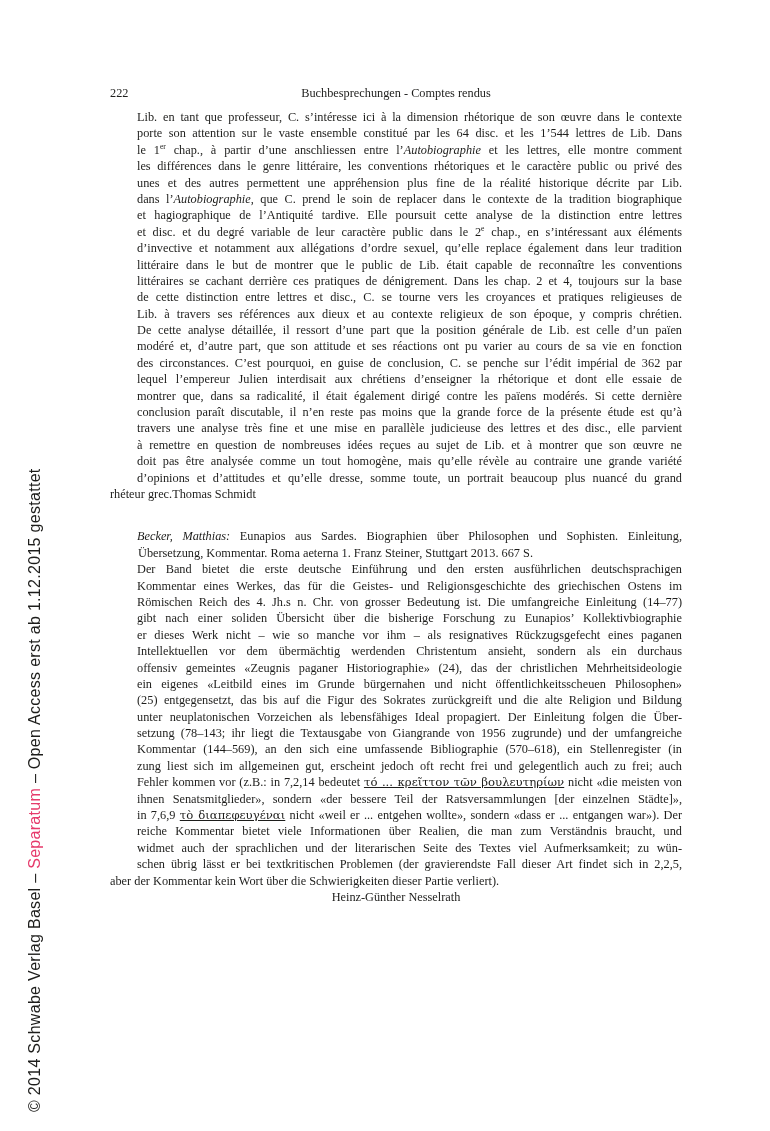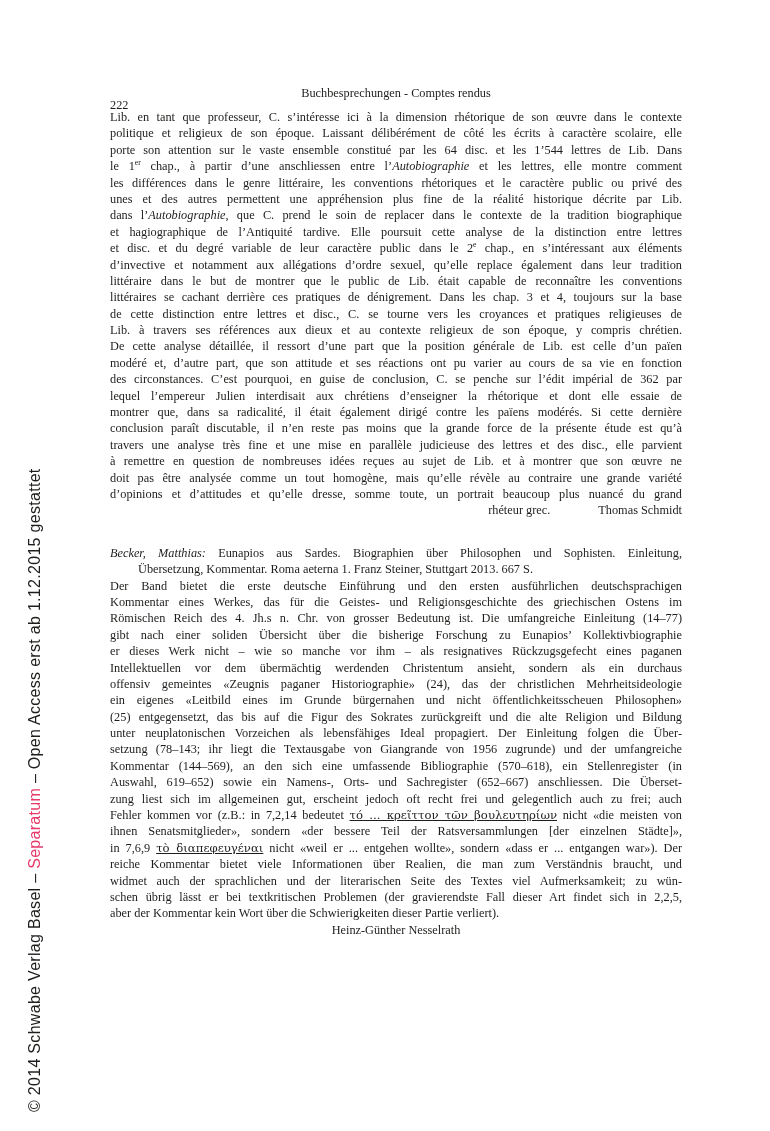--- a/index.html
+++ b/index.html
@@ -15,60 +15,59 @@
     white-space:nowrap;
     font-family:"Liberation Sans","DejaVu Sans",sans-serif;
     font-size:16px; letter-spacing:0.3px; color:#1d1d1b;
   }
   
   .content {
     position:absolute; left:110px; top:85px; width:572px;
     font-size:12.3px; line-height:16.4px;
   }
   .page-header { position:relative; height:16px; margin-bottom:8px; }
-  .page-number { position:absolute; left:0; top:12px; }
+  .page-number { position:absolute; left:0; top:0; }
   .header-title { text-align:center; }
   .line {
     text-align:justify; text-align-last:justify; text-justify:inter-word;
-    white-space:nowrap; height:16.4px;
+    white-space:nowrap; height:16.4px;margin-left:27px;
   }
   .line sup { font-size:0.62em; vertical-align:super; line-height:0; }
   .line i { font-style:italic; }
   .line b { font-weight:normal; }
   .g { font-family:"DejaVu Serif",serif; font-size:0.95em;text-decoration:underline; }
-  .final-line { display:flex; justify-content:flex-end; height:16.4px;gap:48px; }
+  .final-line { display:flex; justify-content:flex-start; height:16.4px; }
   .signature-line { text-align:center; height:16.4px; }
   .review-heading { margin-top:26px; }
   .heading-line2 { padding-left:28px; height:16.4px; white-space:nowrap; }
 </style>
 </head>
 <body>
 
 <div class="spine"><span>© 2014 Schwabe Verlag Basel – </span><span class="separatum" style="color: rgb(230, 58, 107);">Separatum</span><span> – Open Access erst ab 1.12.2015 gestattet</span></div>
 
 <div class="content">
 
   <div class="page-header">
     <span class="page-number">222</span>
     <div class="header-title">Buchbesprechungen - Comptes rendus</div>
   </div>
 
   <div>
       <div class="line"><span>Lib. en tant que professeur, C. s’intéresse ici à la dimension rhétorique de son œuvre dans le contexte</span></div>
-      <div class="line"><span>politique et religieux de son époque. Laissant délibérément de côté les écrits à caractère scolaire, elle</span></div>
       <div class="line"><span>porte son attention sur le vaste ensemble constitué par les 64 disc. et les 1’544 lettres de Lib. Dans</span></div>
       <div class="line"><span>le 1</span><sup>er</sup><span> chap., à partir d’une anschliessen entre l’</span><i>Autobiographie</i><span> et les lettres, elle montre comment</span></div>
       <div class="line"><span>les différences dans le genre littéraire, les conventions rhétoriques et le caractère public ou privé des</span></div>
       <div class="line"><span>unes et des autres permettent une appréhension plus fine de la réalité historique décrite par Lib.</span></div>
       <div class="line"><span>dans l’</span><i>Autobiographie</i><span>, que C. prend le soin de replacer dans le contexte de la tradition biographique</span></div>
       <div class="line"><span>et hagiographique de l’Antiquité tardive. Elle poursuit cette analyse de la distinction entre lettres</span></div>
       <div class="line"><span>et disc. et du degré variable de leur caractère public dans le 2</span><sup>e</sup><span> chap., en s’intéressant aux éléments</span></div>
       <div class="line"><span>d’invective et notamment aux allégations d’ordre sexuel, qu’elle replace également dans leur tradition</span></div>
       <div class="line"><span>littéraire dans le but de montrer que le public de Lib. était capable de reconnaître les conventions</span></div>
-      <div class="line"><span>littéraires se cachant derrière ces pratiques de dénigrement. Dans les chap. 3 et 4, toujours sur la base</span></div>
+      <div class="line"><span>littéraires se cachant derrière ces pratiques de dénigrement. Dans les chap. 2 et 4, toujours sur la base</span></div>
       <div class="line"><span>de cette distinction entre lettres et disc., C. se tourne vers les croyances et pratiques religieuses de</span></div>
       <div class="line"><span>Lib. à travers ses références aux dieux et au contexte religieux de son époque, y compris chrétien.</span></div>
       <div class="line"><span>De cette analyse détaillée, il ressort d’une part que la position générale de Lib. est celle d’un païen</span></div>
       <div class="line"><span>modéré et, d’autre part, que son attitude et ses réactions ont pu varier au cours de sa vie en fonction</span></div>
       <div class="line"><span>des circonstances. C’est pourquoi, en guise de conclusion, C. se penche sur l’édit impérial de 362 par</span></div>
       <div class="line"><span>lequel l’empereur Julien interdisait aux chrétiens d’enseigner la rhétorique et dont elle essaie de</span></div>
       <div class="line"><span>montrer que, dans sa radicalité, il était également dirigé contre les païens modérés. Si cette dernière</span></div>
       <div class="line"><span>conclusion paraît discutable, il n’en reste pas moins que la grande force de la présente étude est qu’à</span></div>
       <div class="line"><span>travers une analyse très fine et une mise en parallèle judicieuse des lettres et des disc., elle parvient</span></div>
       <div class="line"><span>à remettre en question de nombreuses idées reçues au sujet de Lib. et à montrer que son œuvre ne</span></div>
@@ -91,21 +90,20 @@
       <div class="line"><span>Römischen Reich des 4. Jh.s n. Chr. von grosser Bedeutung ist. Die umfangreiche Einleitung (14–77)</span></div>
       <div class="line"><span>gibt nach einer soliden Übersicht über die bisherige Forschung zu Eunapios’ Kollektivbiographie</span></div>
       <div class="line"><span>er dieses Werk nicht – wie so manche vor ihm – als resignatives Rückzugsgefecht eines paganen</span></div>
       <div class="line"><span>Intellektuellen vor dem übermächtig werdenden Christentum ansieht, sondern als ein durchaus</span></div>
       <div class="line"><span>offensiv gemeintes «Zeugnis paganer Historiographie» (24), das der christlichen Mehrheitsideologie</span></div>
       <div class="line"><span>ein eigenes «Leitbild eines im Grunde bürgernahen und nicht öffentlichkeitsscheuen Philosophen»</span></div>
       <div class="line"><span>(25) entgegensetzt, das bis auf die Figur des Sokrates zurückgreift und die alte Religion und Bildung</span></div>
       <div class="line"><span>unter neuplatonischen Vorzeichen als lebensfähiges Ideal propagiert. Der Einleitung folgen die Über-</span></div>
       <div class="line"><span>setzung (78–143; ihr liegt die Textausgabe von Giangrande von 1956 zugrunde) und der umfangreiche</span></div>
       <div class="line"><span>Kommentar (144–569), an den sich eine umfassende Bibliographie (570–618), ein Stellenregister (in</span></div>
-      <div class="line"><span>Auswahl, 619–652) sowie ein Namens-, Orts- und Sachregister (652–667) anschliessen. Die Überset-</span></div>
       <div class="line"><span>zung liest sich im allgemeinen gut, erscheint jedoch oft recht frei und gelegentlich auch zu frei; auch</span></div>
       <div class="line"><span>Fehler kommen vor (z.B.: in 7,2,14 bedeutet </span><span class="g">τό ... κρεῖττον τῶν βουλευτηρίων</span><span> nicht «die meisten von</span></div>
       <div class="line"><span>ihnen Senatsmitglieder», sondern «der bessere Teil der Ratsversammlungen [der einzelnen Städte]»,</span></div>
       <div class="line"><span>in 7,6,9 </span><span class="g">τὸ διαπεφευγέναι</span><span> nicht «weil er ... entgehen wollte», sondern «dass er ... entgangen war»). Der</span></div>
       <div class="line"><span>reiche Kommentar bietet viele Informationen über Realien, die man zum Verständnis braucht, und</span></div>
       <div class="line"><span>widmet auch der sprachlichen und der literarischen Seite des Textes viel Aufmerksamkeit; zu wün-</span></div>
       <div class="line"><span>schen übrig lässt er bei textkritischen Problemen (der gravierendste Fall dieser Art findet sich in 2,2,5,</span></div>
     </div>
   <div class="plain-line" style="height:16.4px;">aber der Kommentar kein Wort über die Schwierigkeiten dieser Partie verliert).</div>
   <div class="signature-line">Heinz-Günther Nesselrath</div>

